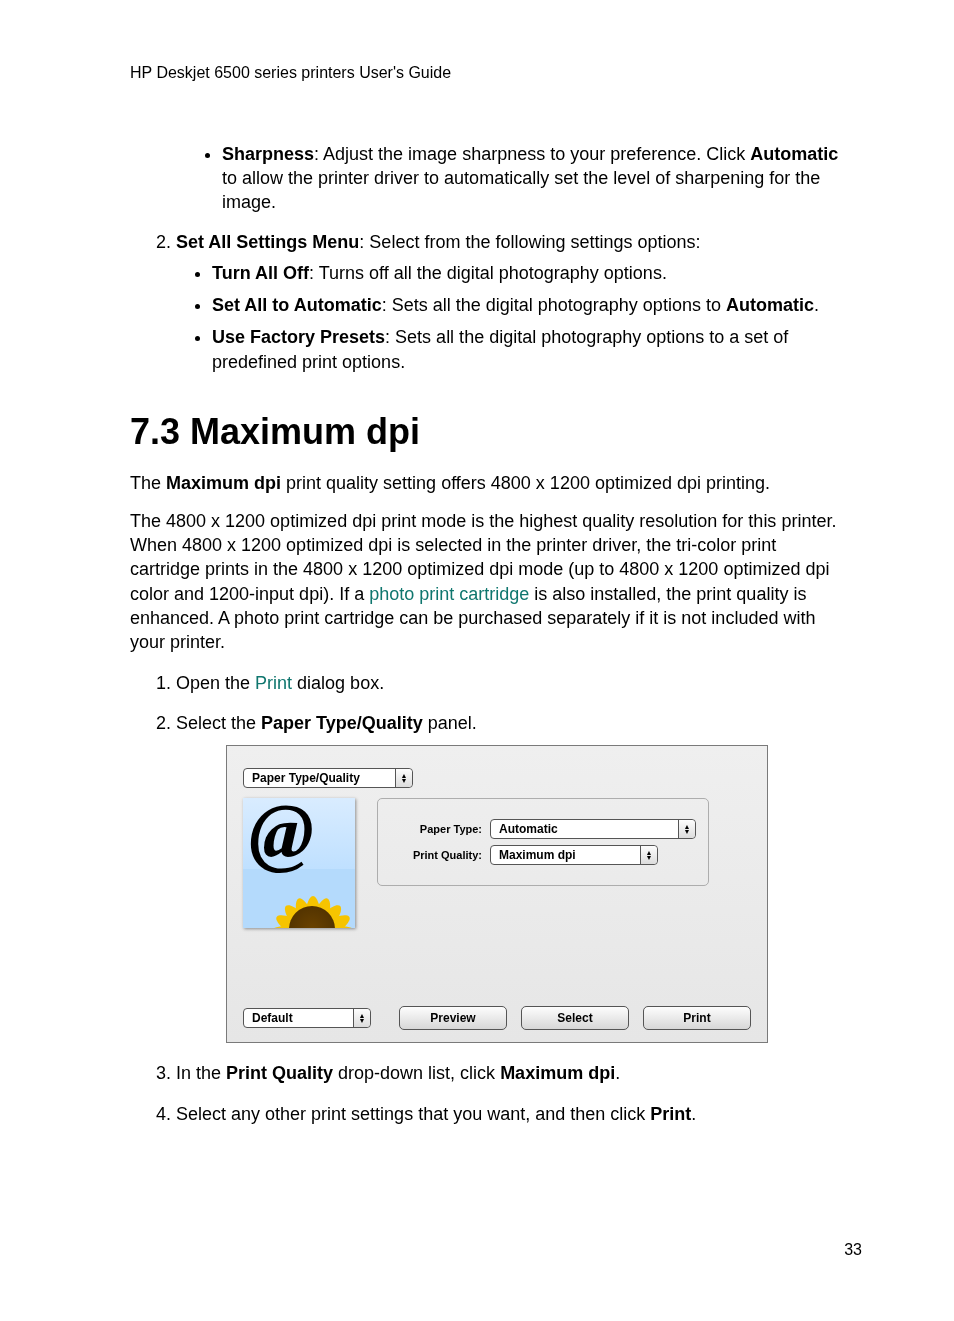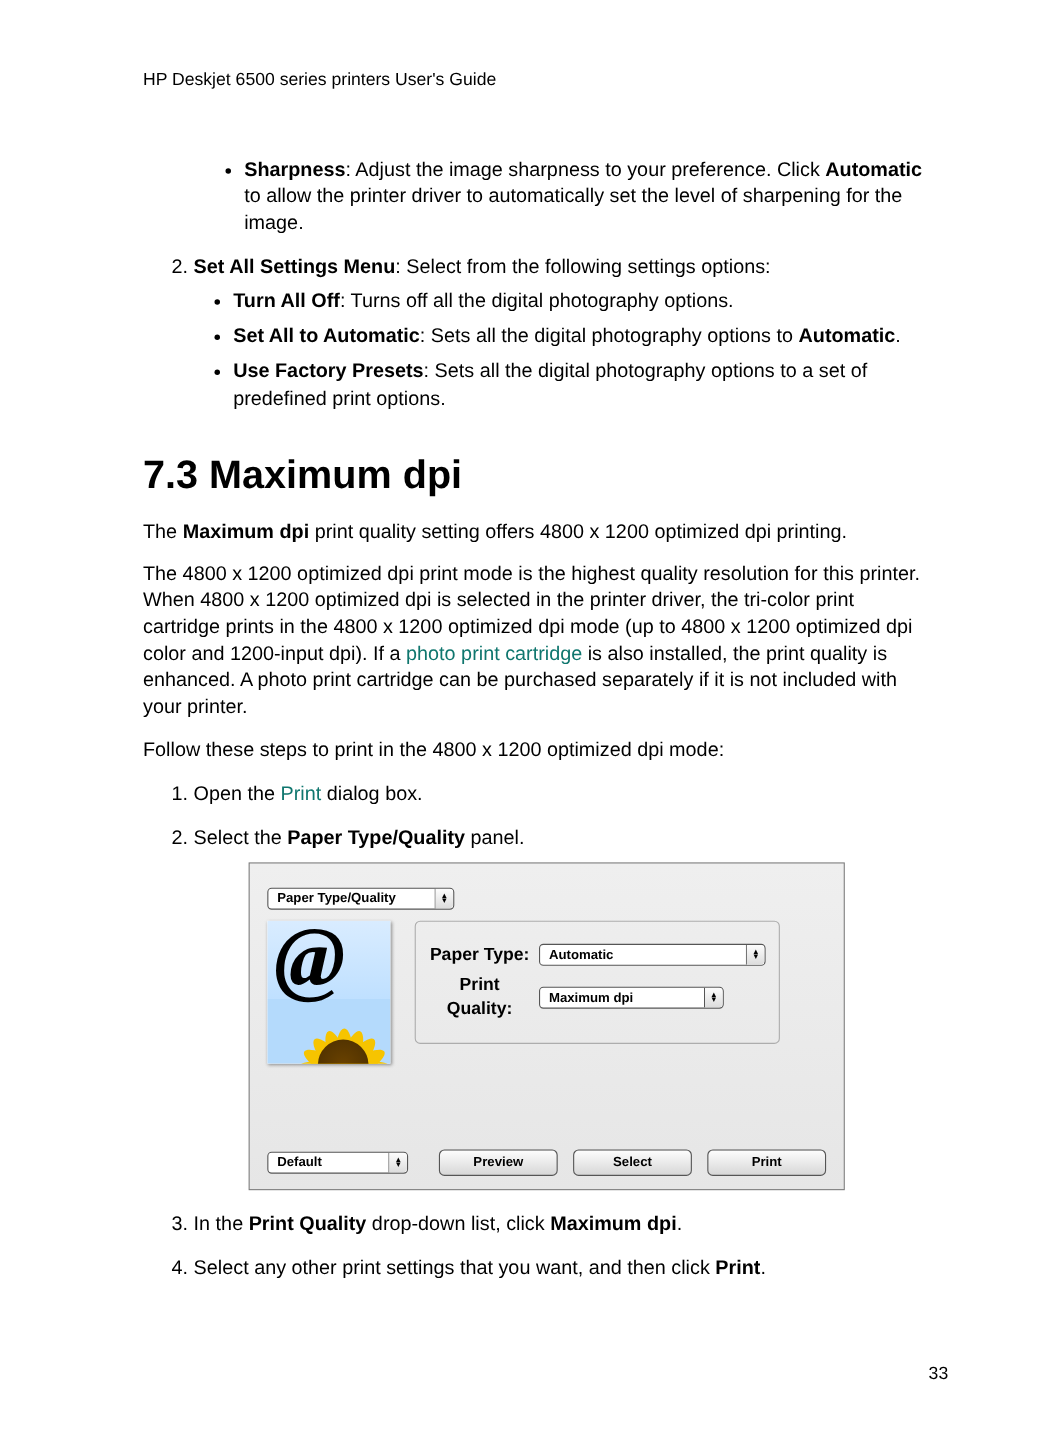--- a/index.html
+++ b/index.html
@@ -165,23 +165,23 @@
     box-sizing: border-box;
   }
   .field-row {
     display: flex;
     align-items: center;
     gap: 8px;
     margin: 6px 0;
   }
   .field-row .lbl {
     width: 92px;
-    text-align: center;
-    font-weight: bold;
-    font-size: 16px;
+    text-align: right;
+    font-weight: bold;
+    font-size: 11px;
   }
   .dlg-footer {
     display: flex;
     align-items: center;
     gap: 14px;
     margin-top: 78px;
   }
   .dlg-footer .spacer { flex: 1 1 auto; }
   .mac-btn {
     display: inline-flex;
@@ -230,21 +230,20 @@
   <h2 class="section">7.3  Maximum dpi</h2>
 
   <p class="body">
     <span>The </span><span class="bold">Maximum dpi</span><span> print quality setting offers 4800 x 1200 optimized dpi printing.</span>
   </p>
 
   <p class="body">
     <span>The 4800 x 1200 optimized dpi print mode is the highest quality resolution for this printer. When 4800 x 1200 optimized dpi is selected in the printer driver, the tri-color print cartridge prints in the 4800 x 1200 optimized dpi mode (up to 4800 x 1200 optimized dpi color and 1200-input dpi). If a </span><span class="link">photo print cartridge</span><span> is also installed, the print quality is enhanced. A photo print cartridge can be purchased separately if it is not included with your printer.</span>
   </p>
 
-  <p class="body">Follow these steps to print in the 4800 x 1200 optimized dpi mode:</p>
 
   <ol class="main">
     <li>
       <span>Open the </span><span class="link">Print</span><span> dialog box.</span>
     </li>
     <li>
       <span>Select the </span><span class="bold">Paper Type/Quality</span><span> panel.</span>
 
       
       <div class="dialog-frame">

